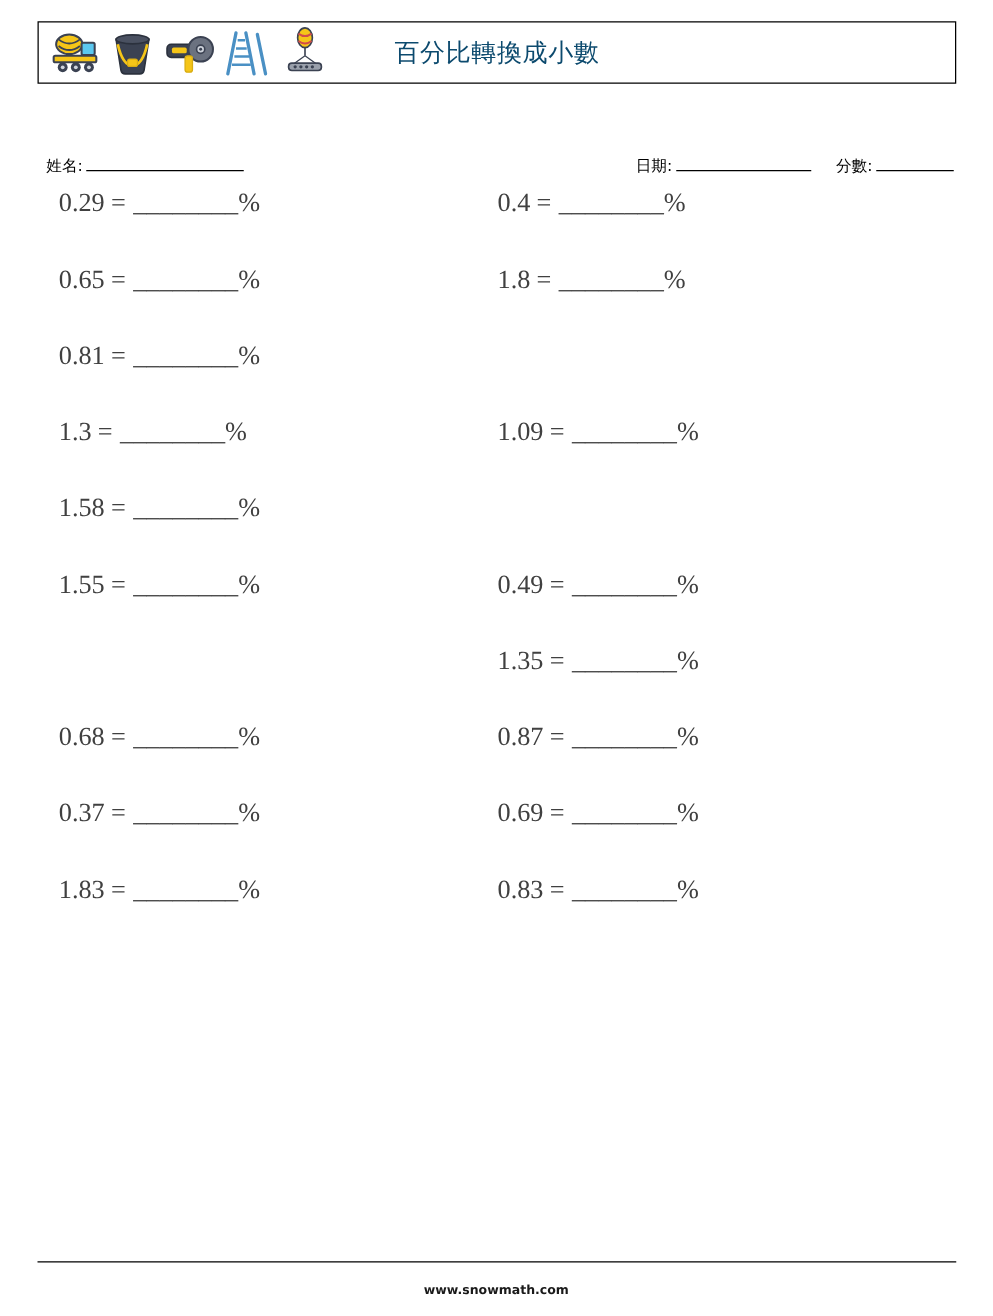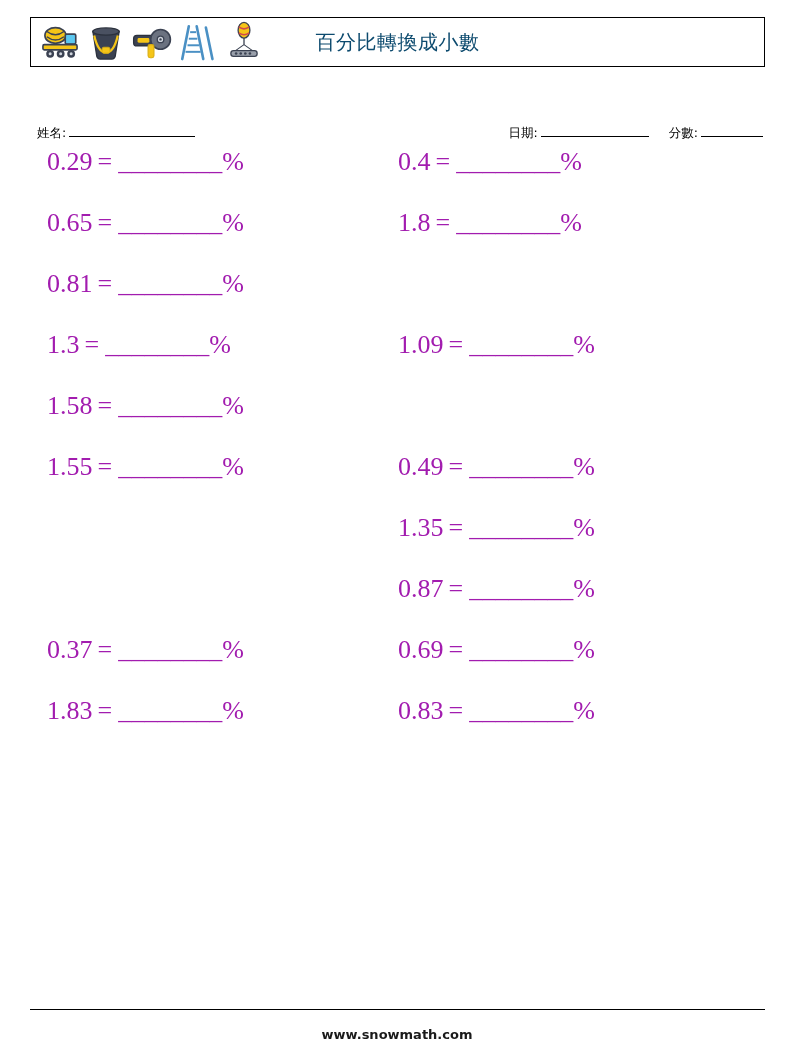--- a/index.html
+++ b/index.html
@@ -100,24 +100,24 @@
     top: 148px;
     width: 794px;
   }
   .prow {
     position: relative;
     height: 61px;
   }
   .cell {
     position: absolute;
     top: 0;
-    font-size: 26px;
+    font-size: 21px;
     line-height: 28px;
     white-space: nowrap;
-    color: #a21caf;
+    color: #404040;
   }
   .cell-left  { left: 47px; }
   .cell-right { left: 398px; }
   .operand { }
   .eq { margin: 0 6px 0 5px; }
   .answer-blank {
     letter-spacing: 0px;
   }
   .pct { }
 
@@ -130,21 +130,21 @@
     height: 0;
     border-top: 1.8px solid #000000;
   }
   .footer-text {
     position: absolute;
     left: 0;
     right: 0;
     top: 1027px;
     text-align: center;
     font-family: "DejaVu Sans", "Liberation Sans", sans-serif;
-    font-size: 13px;
+    font-size: 10px;
     font-weight: bold;
     color: #1a1a1a;
   }
 </style>
 </head>
 <body>
 
 <div class="header-box">
 
   <div class="header-icons">
@@ -267,20 +267,23 @@
     </div>
   </div>
 
   <div class="prow">
     <div class="cell cell-right">
       <span class="operand">1.35</span><span class="eq">=</span><span class="answer-blank">________</span><span class="pct">%</span>
     </div>
   </div>
 
   <div class="prow">
+    <div class="cell cell-left">
+      <span class="operand">0.68</span><span class="eq">=</span><span class="answer-blank">________</span><span class="pct">%</span>
+    </div>
     <div class="cell cell-right">
       <span class="operand">0.87</span><span class="eq">=</span><span class="answer-blank">________</span><span class="pct">%</span>
     </div>
   </div>
 
   <div class="prow">
     <div class="cell cell-left">
       <span class="operand">0.37</span><span class="eq">=</span><span class="answer-blank">________</span><span class="pct">%</span>
     </div>
     <div class="cell cell-right">

